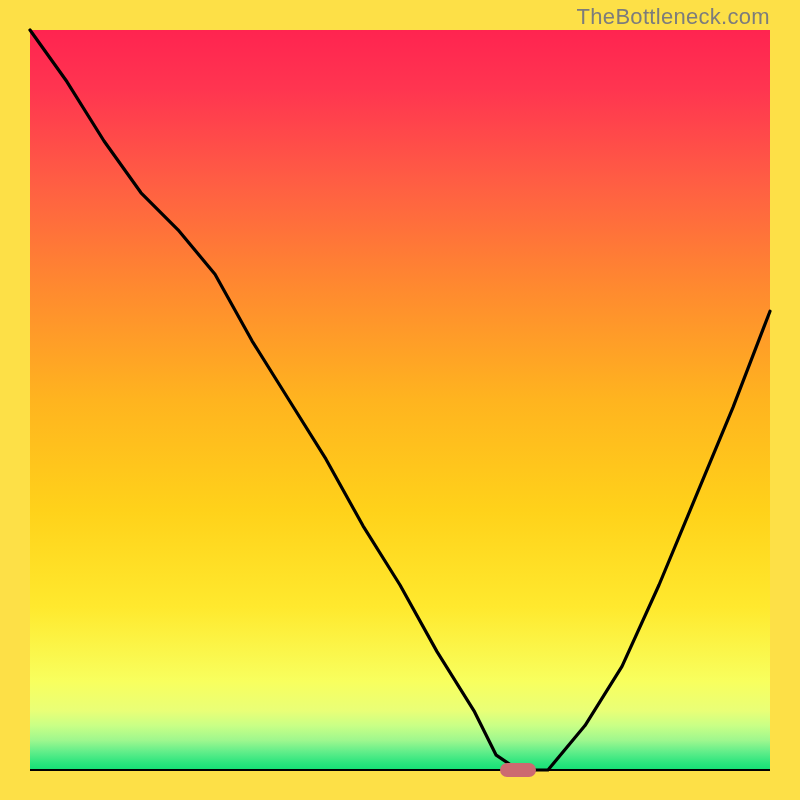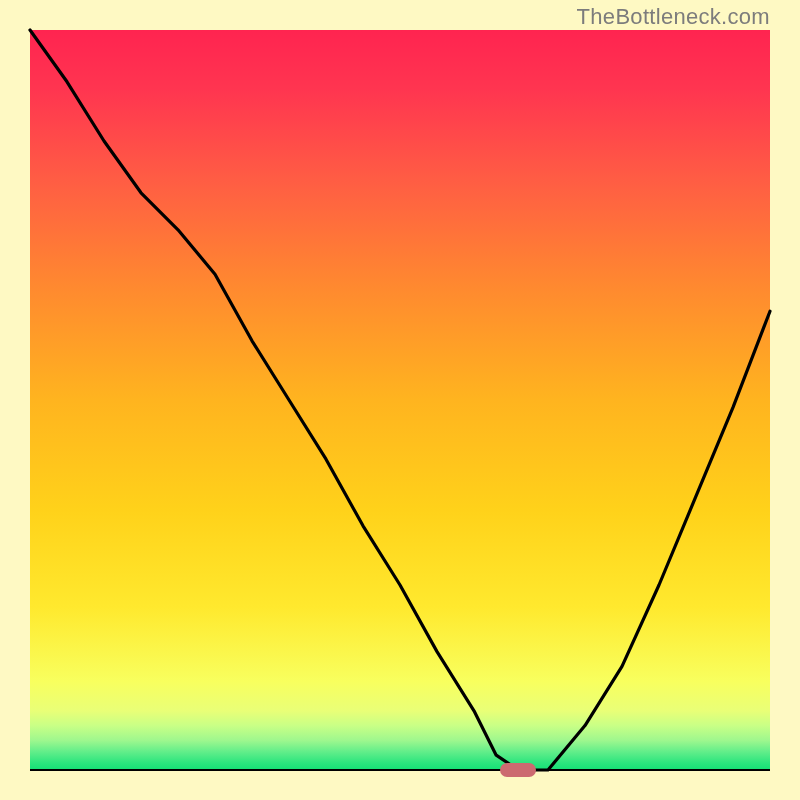--- a/index.html
+++ b/index.html
@@ -10,21 +10,21 @@
     overflow: hidden;
     background: #000;
     font-family: Arial, Helvetica, sans-serif;
   }
   .frame {
     position: absolute;
     top: 0;
     left: 0;
     width: 800px;
     height: 800px;
-    background: #fef9c3;
+    background: #fde047;
   }
   .plot-area {
     position: absolute;
     top: 30px;
     left: 30px;
     width: 740px;
     height: 740px;
     
   }
   .watermark {

